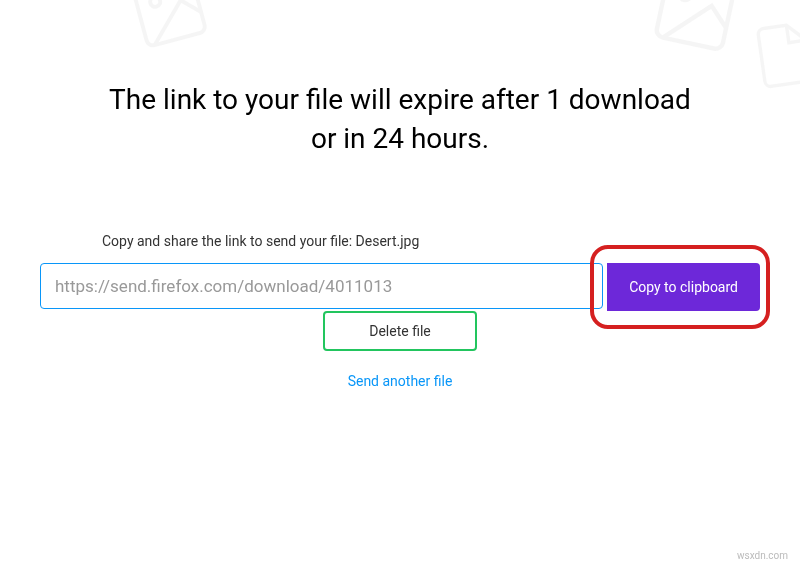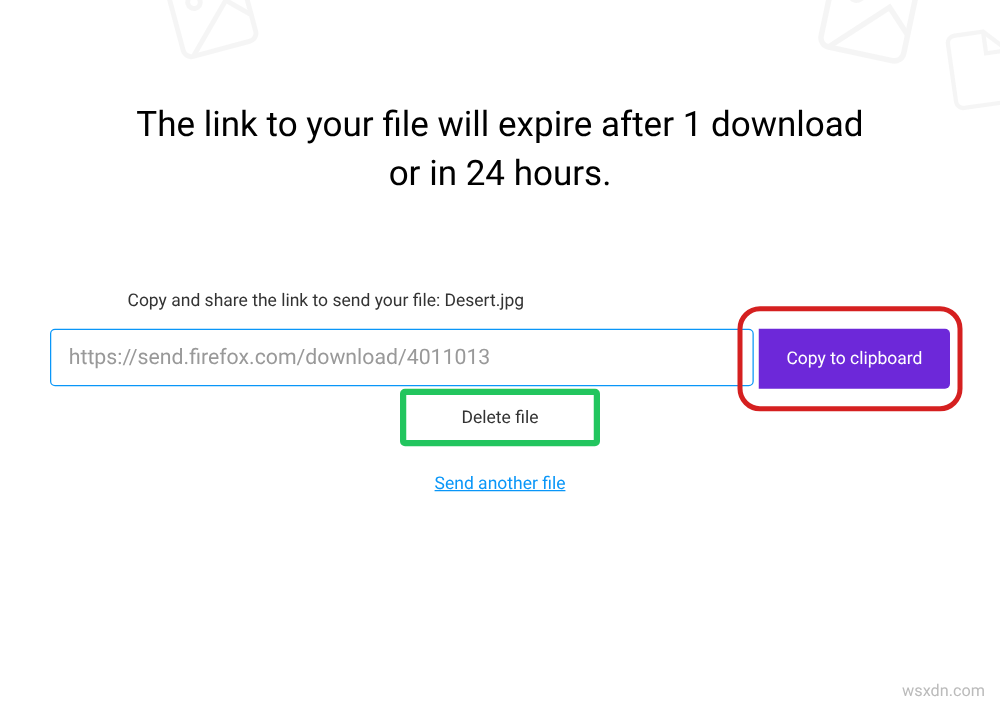--- a/index.html
+++ b/index.html
@@ -95,40 +95,39 @@
       font-size: 14px;
       padding: 0 22px;
       cursor: pointer;
       font-family: inherit;
       border-radius: 0 4px 4px 0;
       margin-left: 4px;
       height: 48px;
     }
     .delete-btn {
       background: #ffffff;
-      border: 5px solid #22c55e;
+      border: 2px solid #22c55e;
       color: #333333;
       font-size: 14px;
       padding: 10px 44px;
       border-radius: 4px;
       cursor: pointer;
       font-family: inherit;
       margin-bottom: 22px;
     }
     .send-another {
       color: #0996f8;
       font-size: 14px;
-      text-decoration: underline;
       cursor: pointer;
     }
     .watermark {
       position: absolute;
       bottom: 8px;
       right: 12px;
-      font-size: 13px;
+      font-size: 10px;
       color: #bbbbbb;
     }
   </style>
 </head>
 <body>
 
 <div class="bg-icon bg-icon-1">
   <svg width="80" height="80" viewBox="0 0 24 24" fill="none" stroke="currentColor" stroke-width="1.2">
     <rect x="3" y="3" width="18" height="18" rx="2"></rect>
     <circle cx="8.5" cy="8.5" r="1.5"></circle>

